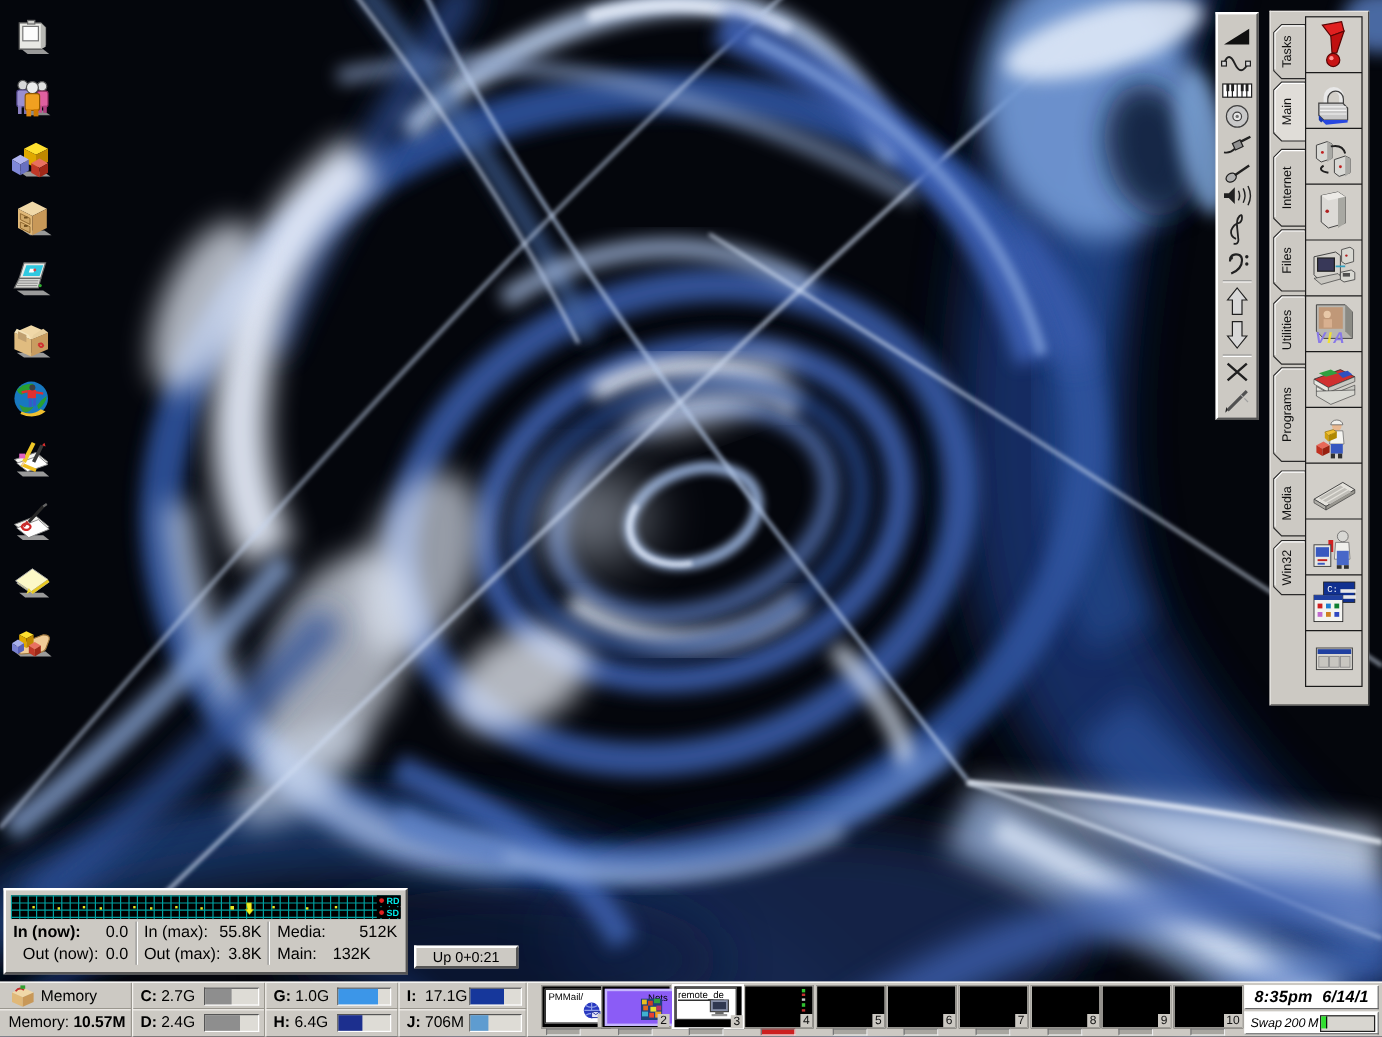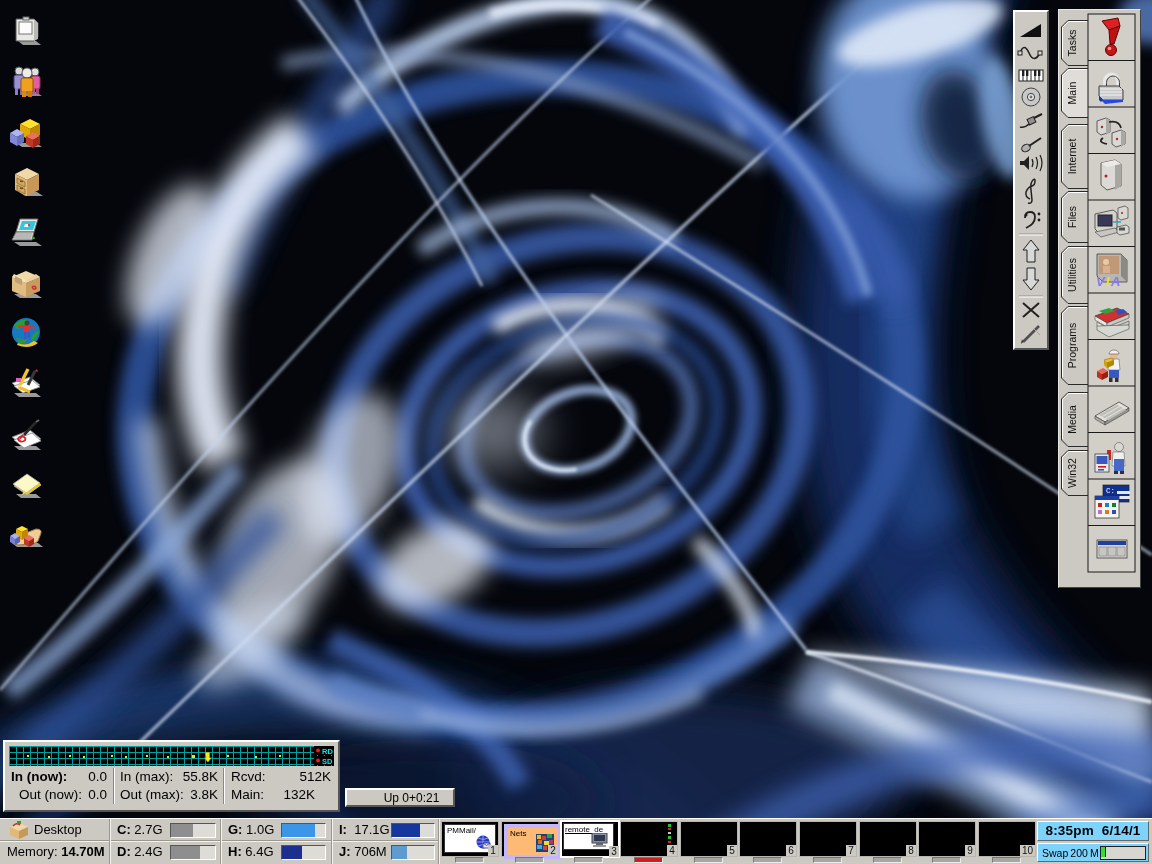--- a/index.html
+++ b/index.html
@@ -2,22 +2,22 @@
 <html><head>
 <meta charset="utf-8">
 <style>
   html,body{margin:0;padding:0;}
   body{width:1152px;height:864px;overflow:hidden;position:relative;background:#04060c;
        font-family:"Liberation Sans",sans-serif;}
   .abs{position:absolute;}
   
   .raised{background:#ccc9c3;border-top:2px solid #fff;border-left:2px solid #fff;
           border-right:2px solid #555;border-bottom:2px solid #555;}
-  .cell{background:#7dd3fc;border-top:1px solid #fff;border-left:1px solid #fff;
-        border-right:1px solid #666;border-bottom:1px solid #666;}
+  .cell{background:#ffffff;border-top:1px solid #fff;border-left:1px solid #fff;
+        border-right:1px solid #666;border-bottom:1px solid #666;font-style:italic;}
   .nm{font-size:13.5px;color:#000;white-space:pre;}
   .tbt{position:absolute;font-size:13px;white-space:nowrap;}
   .bar{height:13px;background:#dedcd6;border-top:1px solid #555;border-left:1px solid #555;
        border-right:1px solid #fff;border-bottom:1px solid #fff;}
   .bar div{height:13px;}
   .pcell{position:absolute;top:2px;width:56px;height:34px;background:#000;border:1px solid #b8b6b0;}
   .pnum{position:absolute;right:0px;bottom:0px;width:10px;height:11px;background:#ccc9c3;
         font-size:10px;text-align:center;line-height:11px;color:#111;}
   .pbar{position:absolute;top:38px;width:27px;height:4px;background:#a8a6a0;border:1px solid #777;border-bottom-color:#eee;border-right-color:#eee;}
 </style>
@@ -570,27 +570,27 @@
   <div class="abs" style="left:218px;top:26px;width:1px;height:36px;background:#888"></div>
   <div class="abs" style="left:219px;top:26px;width:1px;height:36px;background:#fff"></div>
   <div class="abs nm" style="left:6px;top:27px;width:96px;font-weight:bold;">In (now):</div>
   <div class="abs nm" style="left:14px;top:45px;width:96px;">Out (now):</div>
   <div class="abs nm" style="left:6px;top:27px;width:96px;text-align:right">0.0</div>
   <div class="abs nm" style="left:6px;top:45px;width:96px;text-align:right">0.0</div>
   <div class="abs nm" style="left:115px;top:27px;width:98px;">In (max):</div>
   <div class="abs nm" style="left:115px;top:45px;width:98px;">Out (max):</div>
   <div class="abs nm" style="left:115px;top:27px;width:98px;text-align:right">55.8K</div>
   <div class="abs nm" style="left:115px;top:45px;width:98px;text-align:right">3.8K</div>
-  <div class="abs nm" style="left:226px;top:27px;width:100px;">Rcvd:</div>
+  <div class="abs nm" style="left:226px;top:27px;width:100px;">Media:</div>
   <div class="abs nm" style="left:226px;top:45px;width:100px;">Main:</div>
   <div class="abs nm" style="left:226px;top:27px;width:100px;text-align:right">512K</div>
-  <div class="abs nm" style="left:210px;top:45px;width:100px;text-align:right">132K</div>
+  <div class="abs nm" style="left:238px;top:45px;width:100px;text-align:center">132K</div>
 </div>
 <div id="upbtn" class="abs raised" style="left:345px;top:788px;width:83px;height:14px;
-     font-size:12px;text-align:center;padding-top:1px;padding-left:23px;">Up 0+0:21</div>
+     font-size:12px;text-align:center;padding-top:1px;">Up 0+0:21</div>
 
 <div id="taskbar" class="abs" style="left:0;top:818px;width:1152px;height:45px;background:#ccc9c3;border-top:1px solid #fff;">
 
   <div class="abs" style="left:0;top:0;width:440px;height:45px;">
 
     <div class="abs" style="left:0;top:21px;width:440px;height:1px;background:#9a978f"></div>
     <div class="abs" style="left:0;top:22px;width:440px;height:1px;background:#f4f2ee"></div>
 
     <div class="abs" style="left:109px;top:0;width:1px;height:45px;background:#9a978f"></div>
     <div class="abs" style="left:110px;top:0;width:1px;height:45px;background:#f4f2ee"></div>
@@ -601,64 +601,64 @@
     <div class="abs" style="left:438px;top:0;width:1px;height:45px;background:#9a978f"></div>
     <div class="abs" style="left:439px;top:0;width:1px;height:45px;background:#f4f2ee"></div>
 
     <svg class="abs" style="left:8px;top:2px" width="22" height="19" viewBox="0 0 22 19">
       <polygon points="2,6 11,2 20,6 11,10" fill="#f0d8a8"></polygon>
         <polygon points="2,6 11,10 11,18 2,14" fill="#e0b878"></polygon>
         <polygon points="11,10 20,6 20,14 11,18" fill="#c89858"></polygon>
       <path d="M5,5 q3,-4 7,-1" stroke="#c03030" stroke-width="1.5" fill="none"></path>
       <rect x="9" y="0" width="4" height="3" fill="#30a030"></rect>
     </svg>
-    <span class="tbt" style="left:34px;top:3px">Desktop</span>
+    <span class="tbt" style="left:34px;top:3px">Memory</span>
     <span class="tbt" style="left:117px;top:3px"><b>C:</b>&nbsp;2.7G</span>
     <div class="bar abs" style="left:170px;top:4px;width:44px;">
         <div style="width:22px;background:#8e8e8e"></div>
       </div>
     <span class="tbt" style="left:228px;top:3px"><b>G:</b>&nbsp;1.0G</span>
     <div class="bar abs" style="left:281px;top:4px;width:43px;">
         <div style="width:33px;background:#3c96e8"></div>
       </div>
     <span class="tbt" style="left:339px;top:3px"><b>I:</b>&nbsp;&nbsp;17.1G</span>
     <div class="bar abs" style="left:391px;top:4px;width:42px;">
         <div style="width:28px;background:#16379b"></div>
       </div>
 
-    <span class="tbt" style="left:7px;top:25px">Memory: <b>14.70M</b></span>
+    <span class="tbt" style="left:7px;top:25px">Memory: <b>10.57M</b></span>
     <span class="tbt" style="left:117px;top:25px"><b>D:</b>&nbsp;2.4G</span>
     <div class="bar abs" style="left:170px;top:26px;width:44px;">
         <div style="width:29px;background:#8e8e8e"></div>
       </div>
     <span class="tbt" style="left:228px;top:25px"><b>H:</b>&nbsp;6.4G</span>
     <div class="bar abs" style="left:281px;top:26px;width:43px;">
         <div style="width:20px;background:#1c2f8e"></div>
       </div>
     <span class="tbt" style="left:339px;top:25px"><b>J:</b>&nbsp;706M</span>
     <div class="bar abs" style="left:391px;top:26px;width:42px;">
         <div style="width:15px;background:#5e9cd0"></div>
       </div>
   </div>
 
   <div id="pager">
-    <div class="pcell" style="left:441px;">
+    <div class="pcell" style="left:451px;">
       <div style="position:absolute;left:2px;top:2px;width:50px;height:27px;background:#fff;border:1px solid #333;">
         <div style="font-size:8px;padding:1px 0 0 2px;">PMMail/</div>
         <svg class="abs" style="left:30px;top:10px" width="16" height="15" viewBox="0 0 16 15">
             <circle cx="8" cy="7" r="6.5" fill="#2838c0"></circle>
             <path d="M2,7 h12 M8,0.5 v13 M3,3 q5,3 10,0 M3,11 q5,-3 10,0" stroke="#90a0e8" stroke-width="1" fill="none"></path>
             <rect x="8" y="8" width="7" height="5" fill="#e8e8f8" stroke="#2030a0" stroke-width="0.8"></rect>
             <path d="M8,8 l3.5,2.5 L15,8" stroke="#2030a0" stroke-width="0.8" fill="none"></path>
           </svg>
       </div>
       <div class="pnum">1</div>
     </div>
     <div class="pcell" style="left:501px;">
-      <div style="position:absolute;left:2px;top:2px;width:50px;height:27px;background:#fdba74;border:4px solid #c4b5fd;">
+      <div style="position:absolute;left:2px;top:2px;width:50px;height:27px;background:#8b5cf6;border:2px solid #c4b5fd;padding-left:32px;">
         <div style="font-size:8px;padding:1px 0 0 2px;">Nets</div>
         <svg class="abs" style="left:28px;top:6px" width="18" height="18" viewBox="0 0 18 18">
           <rect width="18" height="18" fill="#204080"></rect>
           <rect x="1" y="1" width="4" height="4" fill="#e8c020"></rect>
             <rect x="6" y="2" width="4" height="4" fill="#d04020"></rect>
             <rect x="11" y="0" width="5" height="4" fill="#30a040"></rect>
           <rect x="2" y="6" width="4" height="4" fill="#e06820"></rect>
             <rect x="8" y="7" width="5" height="4" fill="#e8e030"></rect>
             <rect x="13" y="6" width="4" height="4" fill="#c03060"></rect>
           <rect x="1" y="11" width="5" height="4" fill="#40b0d0"></rect>

